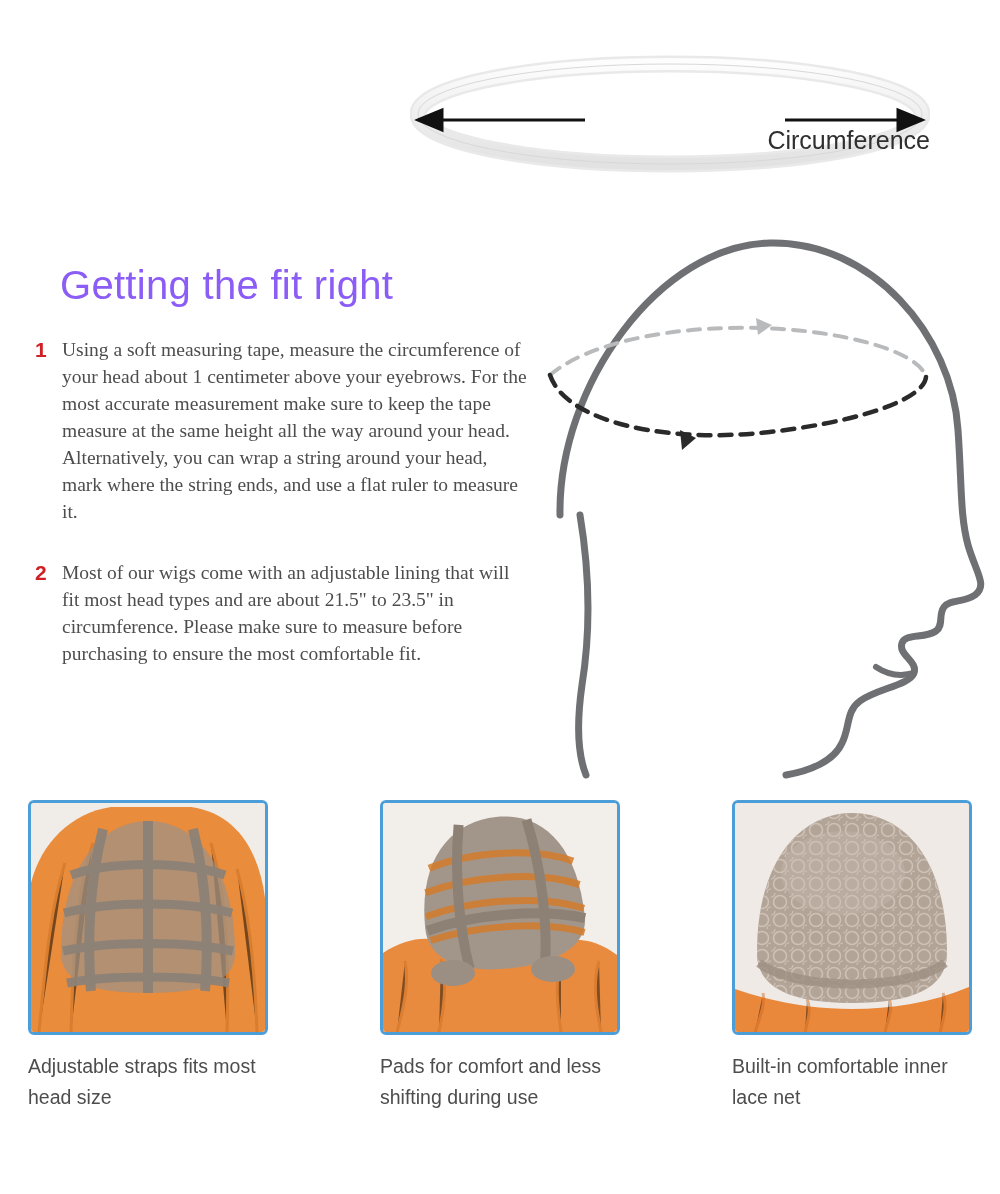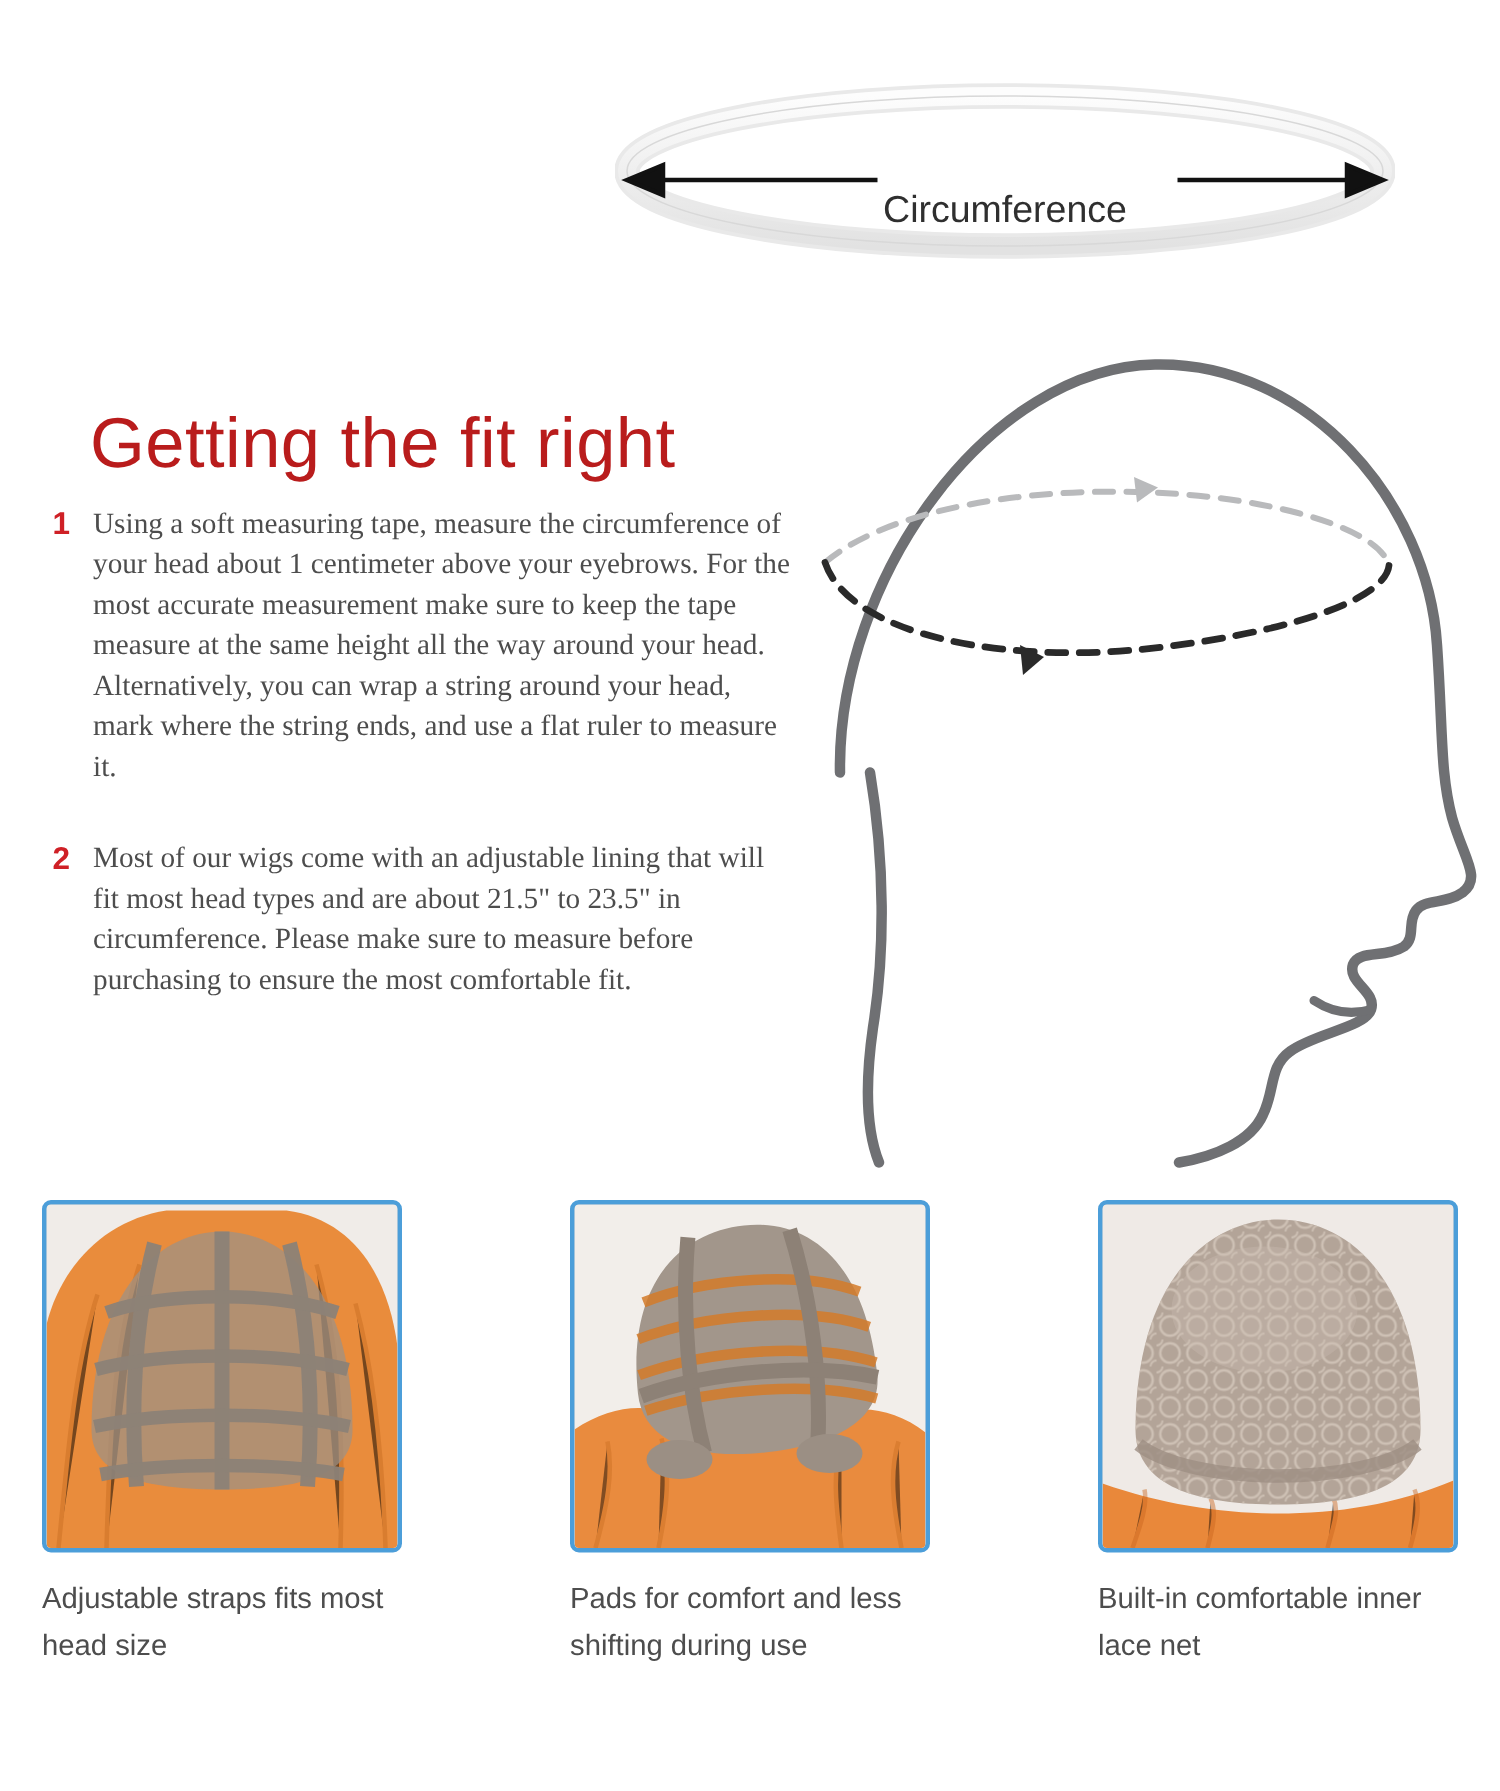--- a/index.html
+++ b/index.html
@@ -31,32 +31,32 @@
     position: absolute;
     left: 0; top: 42px; width: 520px;
     text-align: center;
     font-size: 25px;
     color: #2f2f2f;
     letter-spacing: .5px;
   }
   .band-circ {
     position: absolute;
     left: 0; top: 74px; width: 520px;
-    text-align: center;
+    text-align: right;
     font-size: 25px;
     color: #2f2f2f;
   }
 
   
   .heading {
     position: absolute;
     left: 60px; top: 236px;
-    font-size: 47px;
+    font-size: 40px;
     font-weight: 400;
-    color: #b91c1c;
+    color: #8b5cf6;
     letter-spacing: .3px;
   }
 
   
   .steps { position: absolute; left: 30px; top: 336px; width: 500px; }
   .step { position: relative; padding-left: 32px; margin-bottom: 34px; }
   .step-num {
     position: absolute;
     left: 5px; top: 2px;
     color: #cf2026;

